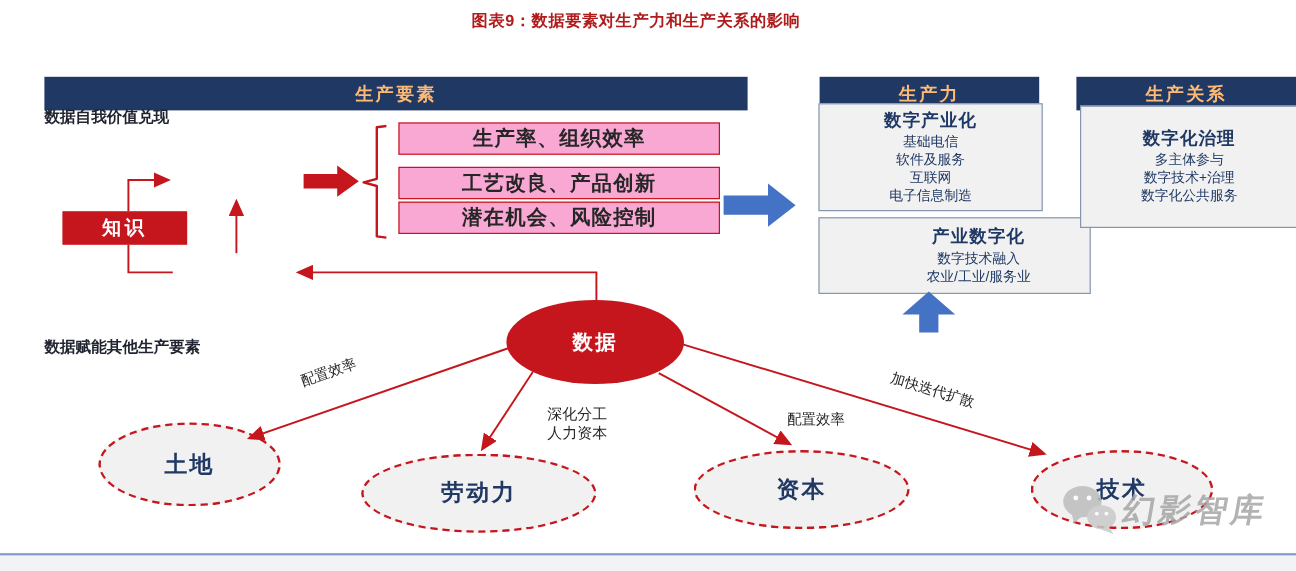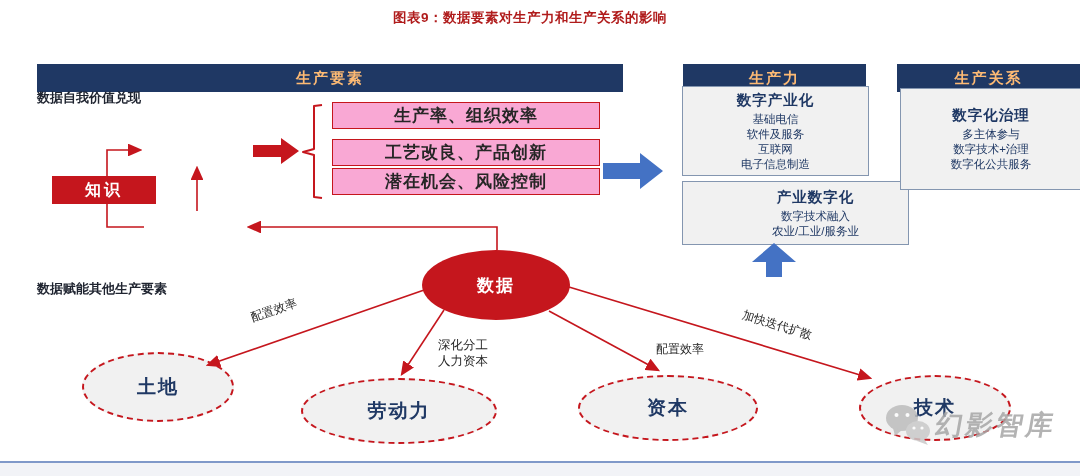--- a/index.html
+++ b/index.html
@@ -102,21 +102,21 @@
   </div>
 
   <div class="abs flexc ell-data" style="left:422px;top:250px;width:148px;height:70px;">数据</div>
 
   <div class="abs flexc ell" style="left:82px;top:352px;width:148px;height:66px;">土地</div>
   <div class="abs flexc ell" style="left:301px;top:378px;width:192px;height:62px;">劳动力</div>
   <div class="abs flexc ell" style="left:578px;top:375px;width:176px;height:62px;">资本</div>
   <div class="abs flexc ell" style="left:859px;top:375px;width:148px;height:62px;">技术</div>
 
   <div class="abs edge-label" style="left:250px;top:302px;transform:rotate(-19deg);">配置效率</div>
-  <div class="abs edge-label2" style="left:438px;top:337px;">
+  <div class="abs edge-label2" style="left:456px;top:337px;">
     <div>深化分工</div>
     <div>人力资本</div>
   </div>
   <div class="abs edge-label" style="left:656px;top:341px;">配置效率</div>
   <div class="abs edge-label" style="left:741px;top:317px;transform:rotate(17deg);">加快迭代扩散</div>
 
   <div class="abs watermark" style="left:884px;top:402px;">
     <svg width="48" height="46" viewBox="0 0 48 46">
       <ellipse cx="18" cy="16" rx="16" ry="13" fill="#BDBDBD"></ellipse>
       <polygon points="9,26 11,34 18,28" fill="#BDBDBD"></polygon>

